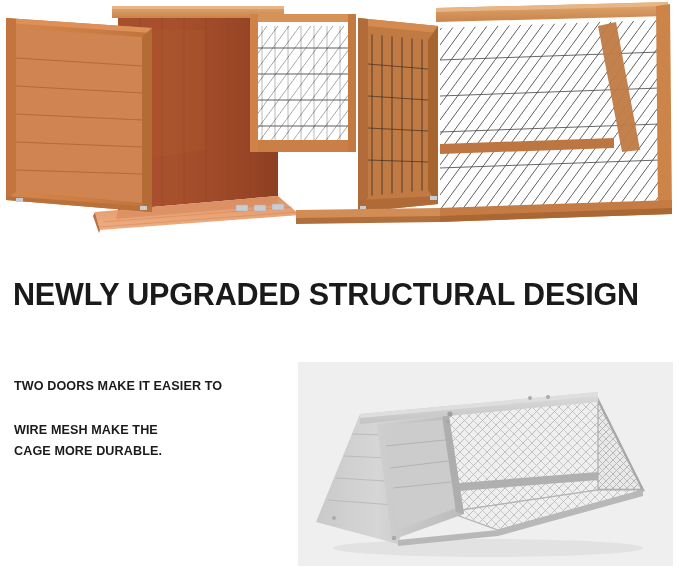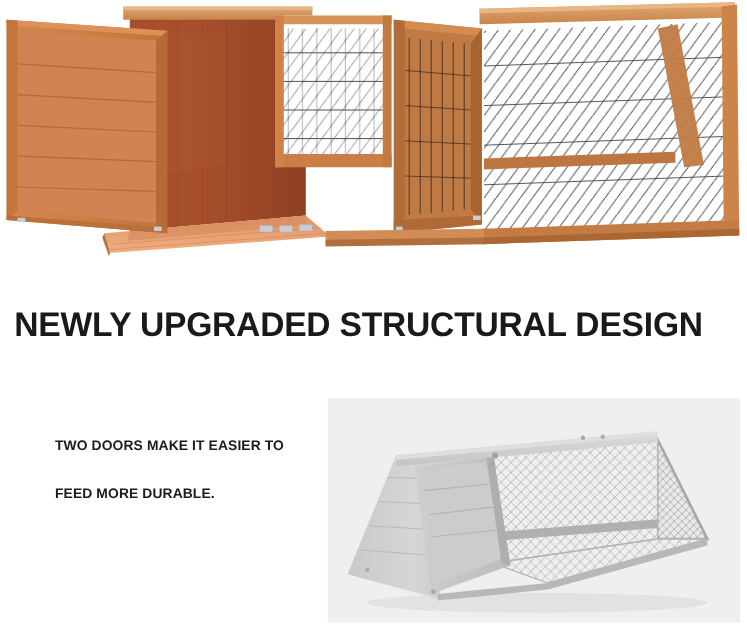--- a/index.html
+++ b/index.html
@@ -15,21 +15,21 @@
 
   
   #headline{
     position:absolute;left:13px;top:278px;width:666px;height:36px;
     font-size:31px;line-height:34px;font-weight:700;color:#1a1a1a;
     letter-spacing:-0.2px;white-space:nowrap;
     transform:scaleX(0.985);transform-origin:left top;
   }
 
   
-  #features{position:absolute;left:14px;top:395px;width:280px;margin-left:36px;}
+  #features{position:absolute;left:14px;top:376px;width:280px;}
   .para{margin:0 0 22px 0;}
   .para:last-child{margin-bottom:0;}
   .fline{
     font-size:12.6px;line-height:21.5px;font-weight:600;color:#1b1b1b;
     letter-spacing:0.1px;white-space:nowrap;
   }
 
   
   #inset{
     position:absolute;left:298px;top:362px;width:375px;height:204px;
@@ -200,21 +200,22 @@
 
 <div id="headline">NEWLY UPGRADED STRUCTURAL DESIGN</div>
 
 <div id="features">
 
   <div class="para">
     <div class="fline">TWO DOORS MAKE IT EASIER TO</div>
   </div>
 
   <div class="para">
-    <div class="fline">FEED MORE DURABLE.</div>
+    <div class="fline">WIRE MESH MAKE THE</div>
+    <div class="fline">CAGE MORE DURABLE.</div>
   </div>
 
 </div>
 
 <div id="inset">
   <svg width="375" height="204" viewBox="0 0 375 204">
     <defs>
       <linearGradient id="gSideGray" x1="0" y1="0" x2="1" y2="0">
         <stop offset="0" stop-color="#c9c9c9"></stop>
         <stop offset="0.5" stop-color="#d6d6d6"></stop>

